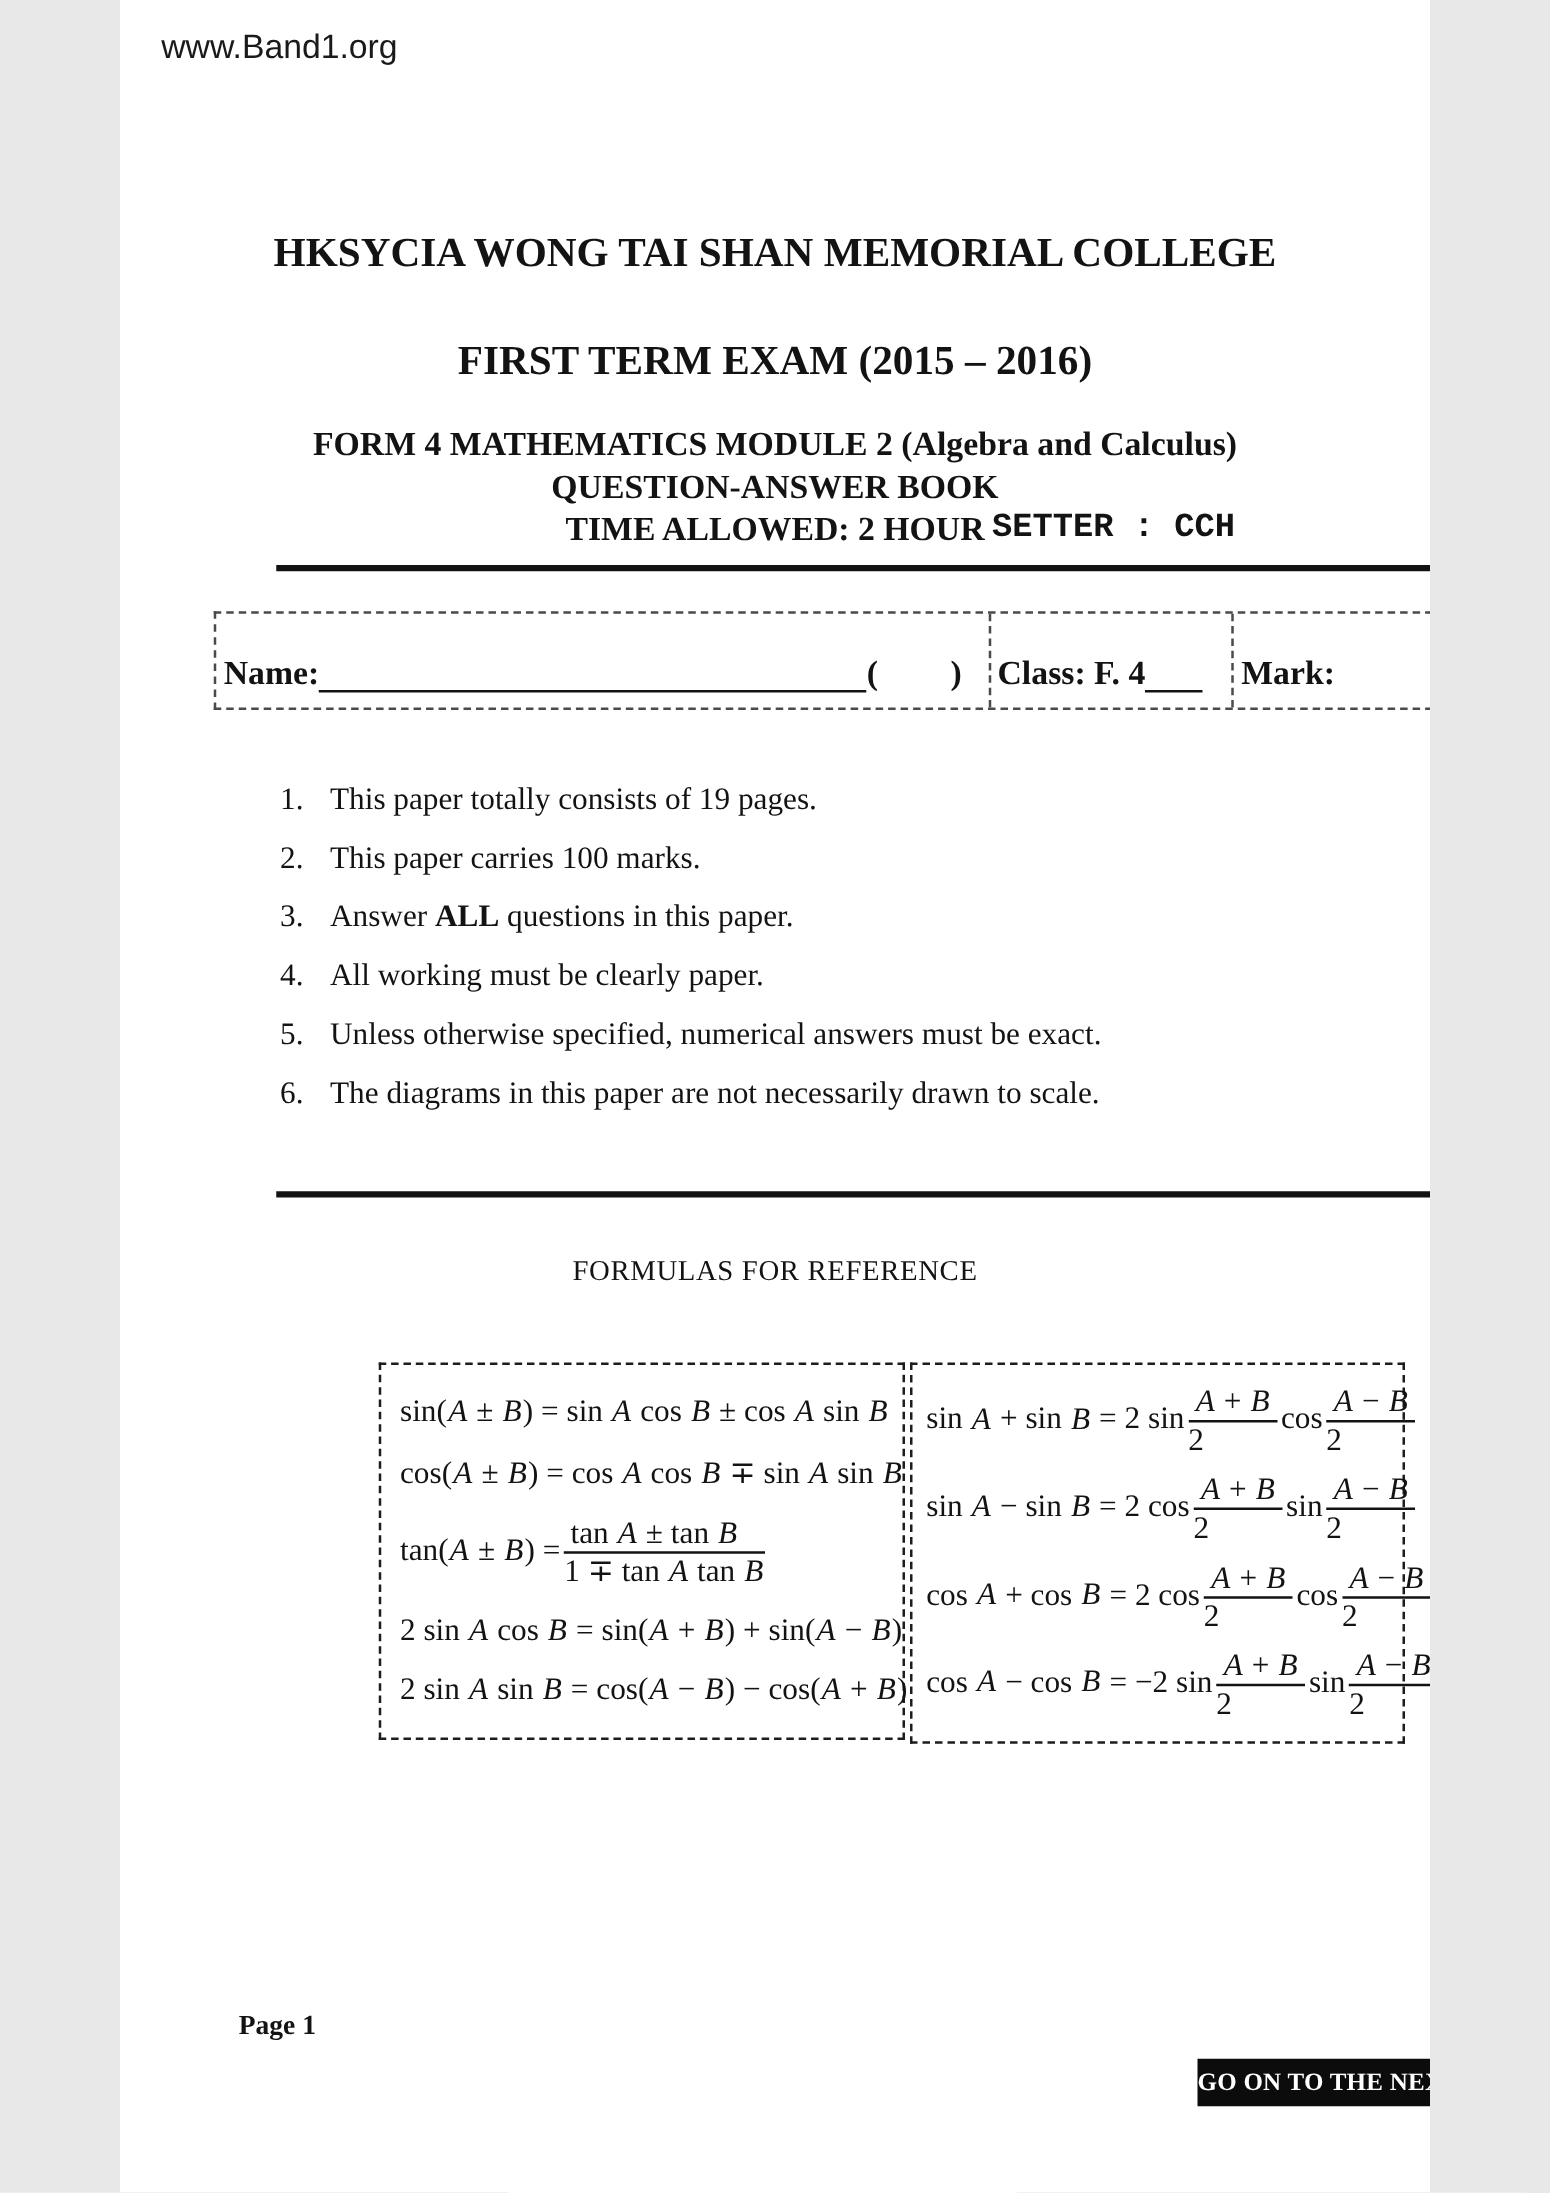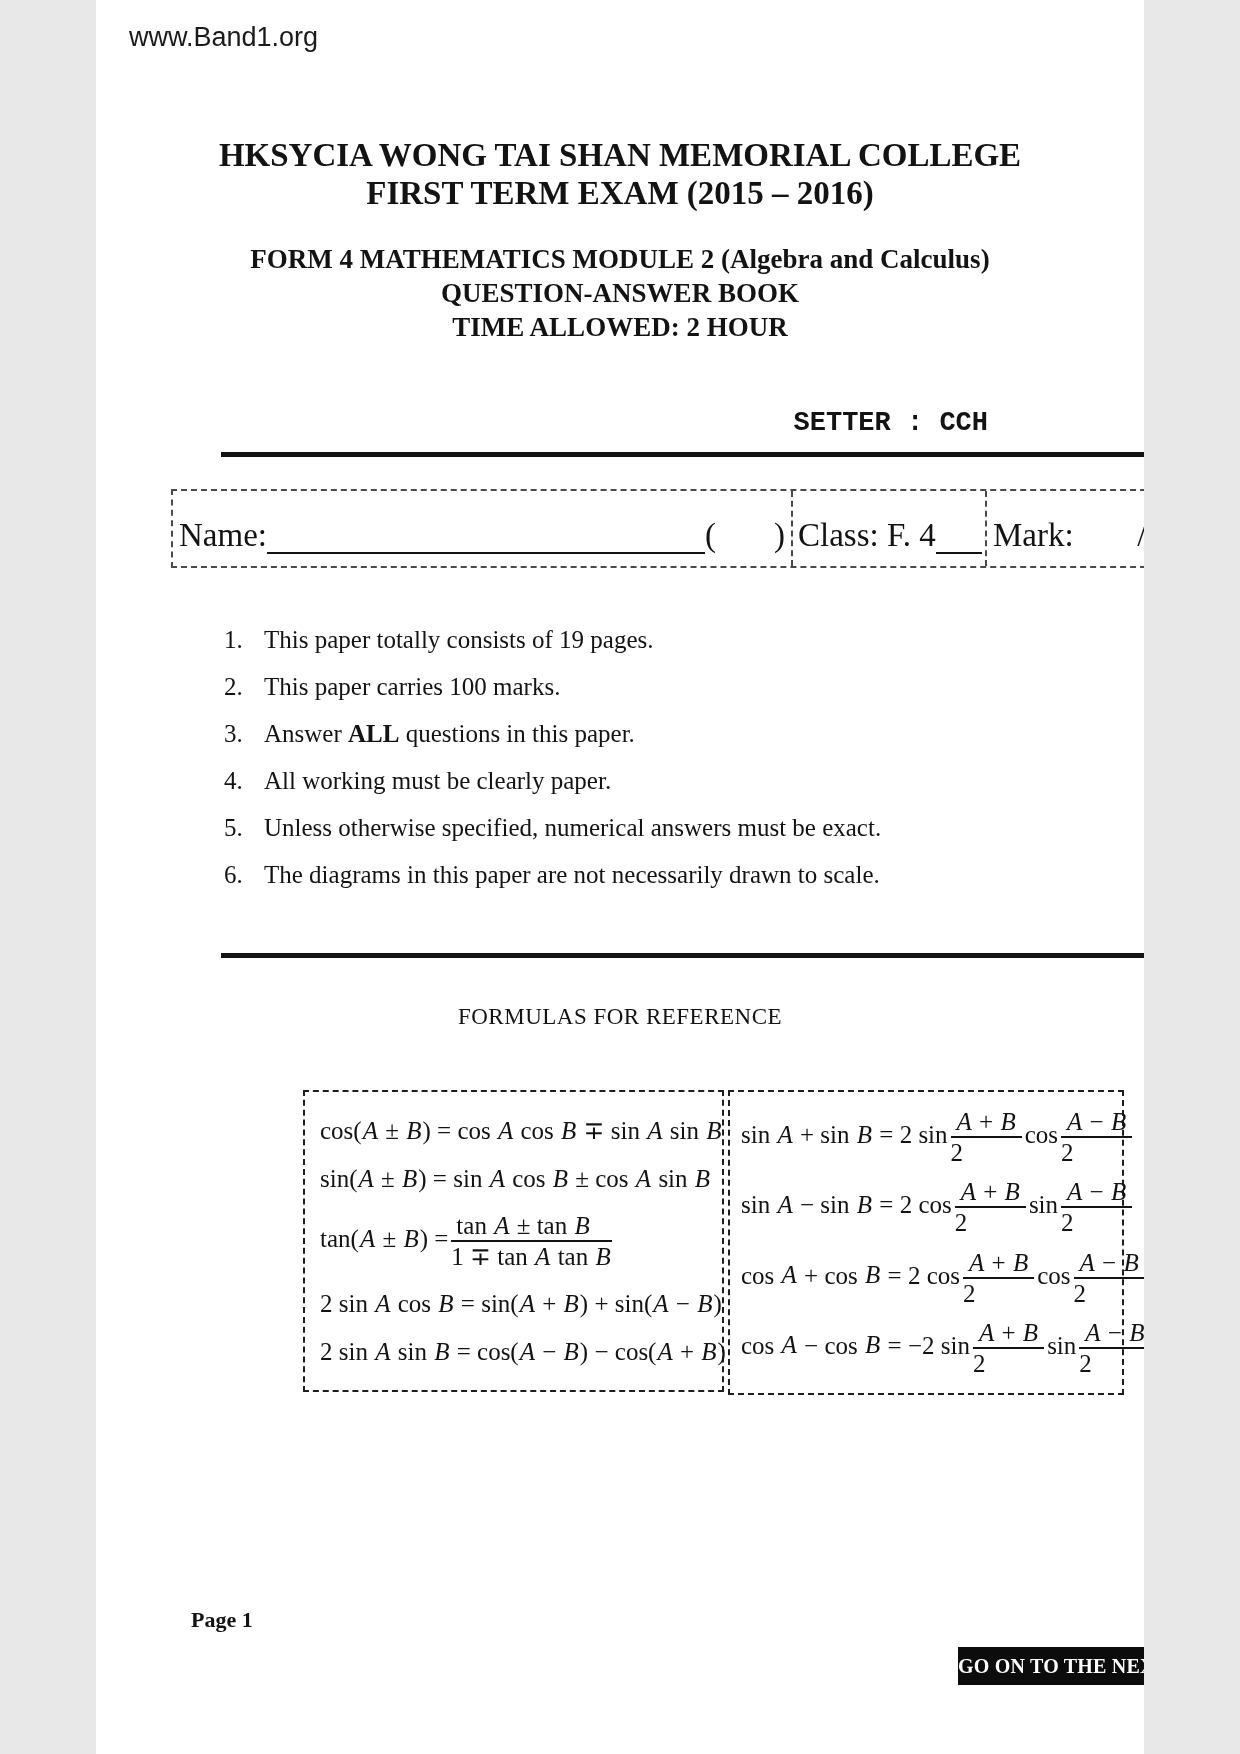--- a/index.html
+++ b/index.html
@@ -6,31 +6,31 @@
   .page {
     position:relative; width:1048px; height:1754px; margin:0 auto;
     background:#ffffff; color:#131313;
     font-family:"Liberation Serif", serif; overflow:hidden;
   }
   .watermark {
     position:absolute; left:33px; top:22px;
     font-family:"Liberation Sans", sans-serif; font-size:27px; color:#1a1a1a;
   }
   .titles { position:absolute; left:0; right:0; top:136px; text-align:center; font-weight:bold; }
-  .t1 { font-size:33px; line-height:38px; letter-spacing:0px; }
+  .t1 { font-size:33px; line-height:38px; letter-spacing:0px;margin-top:48px; }
   .title-gap { height:30px; }
   .t2 { font-size:27px; line-height:34px; }
   .setter { position:absolute; top:408px; right:156px; font-size:27px; font-weight:bold;font-family:Liberation Mono, monospace; }
   .rule { position:absolute; left:125px; width:959px; height:5px; background:#131313; }
   .rule1 { top:452px; }
   .rule2 { top:953px; }
 
   .infobox {
     position:absolute; left:75px; top:489px; width:1055px; height:79px;
-    border:2px dashed #4a4a4a; box-sizing:border-box; display:flex; font-size:33px;
+    border:2px dashed #4a4a4a; box-sizing:border-box; display:flex; font-size:27px;font-weight:bold;
   }
   .cell { display:flex; align-items:flex-end; box-sizing:border-box; padding-bottom:12px; }
   .cell-name  { width:618px; padding-left:6px; }
   .cell-class { width:196px; border-left:2px dashed #4a4a4a; border-right:2px dashed #4a4a4a; padding-left:5px; }
   .cell-mark  { flex:1; justify-content:space-between; padding-left:6px; padding-right:28px; }
   .blank { display:inline-block; border-bottom:2px solid #131313; height:30px; }
   .blank-name  { width:438px; }
   .blank-class { width:46px; }
   .paren-gap { display:inline-block; width:58px; }
 
@@ -127,22 +127,22 @@
       <span class="inum">6.</span>
       <span class="itext"><span>The diagrams in this paper are not necessarily drawn to scale.</span><b></b><span></span></span>
     </li>
   </ol>
 
   <div class="rule rule2"></div>
 
   <div class="formulas-title">FORMULAS FOR REFERENCE</div>
 
   <div class="fbox fbox-left">
+    <div class="fline"><span class="mx">sin(<i>A</i> ± <i>B</i>) = sin <i>A</i> cos <i>B</i> ± cos <i>A</i> sin <i>B</i></span></div>
     <div class="fline"><span class="mx">cos(<i>A</i> ± <i>B</i>) = cos <i>A</i> cos <i>B</i> ∓ sin <i>A</i> sin <i>B</i></span></div>
-    <div class="fline"><span class="mx">sin(<i>A</i> ± <i>B</i>) = sin <i>A</i> cos <i>B</i> ± cos <i>A</i> sin <i>B</i></span></div>
     <div class="fline">
       <span class="mx">tan(<i>A</i> ± <i>B</i>) =</span><span class="frac"><span class="num mx">tan <i>A</i> ± tan <i>B</i></span><span class="den mx">1 ∓ tan <i>A</i> tan <i>B</i></span></span>
     </div>
     <div class="fline"><span class="mx">2 sin <i>A</i> cos <i>B</i> = sin(<i>A</i> + <i>B</i>) + sin(<i>A</i> − <i>B</i>)</span></div>
     <div class="fline"><span class="mx">2 sin <i>A</i> sin <i>B</i> = cos(<i>A</i> − <i>B</i>) − cos(<i>A</i> + <i>B</i>)</span></div>
   </div>
 
   <div class="fbox fbox-right">
     <div class="fline">
       <span class="mx">sin <i>A</i> + sin <i>B</i> = 2 sin</span><span class="frac"><span class="num mx"><i>A</i> + <i>B</i></span><span class="den mx">2</span></span><span class="mx">cos</span><span class="frac"><span class="num mx"><i>A</i> − <i>B</i></span><span class="den mx">2</span></span>

